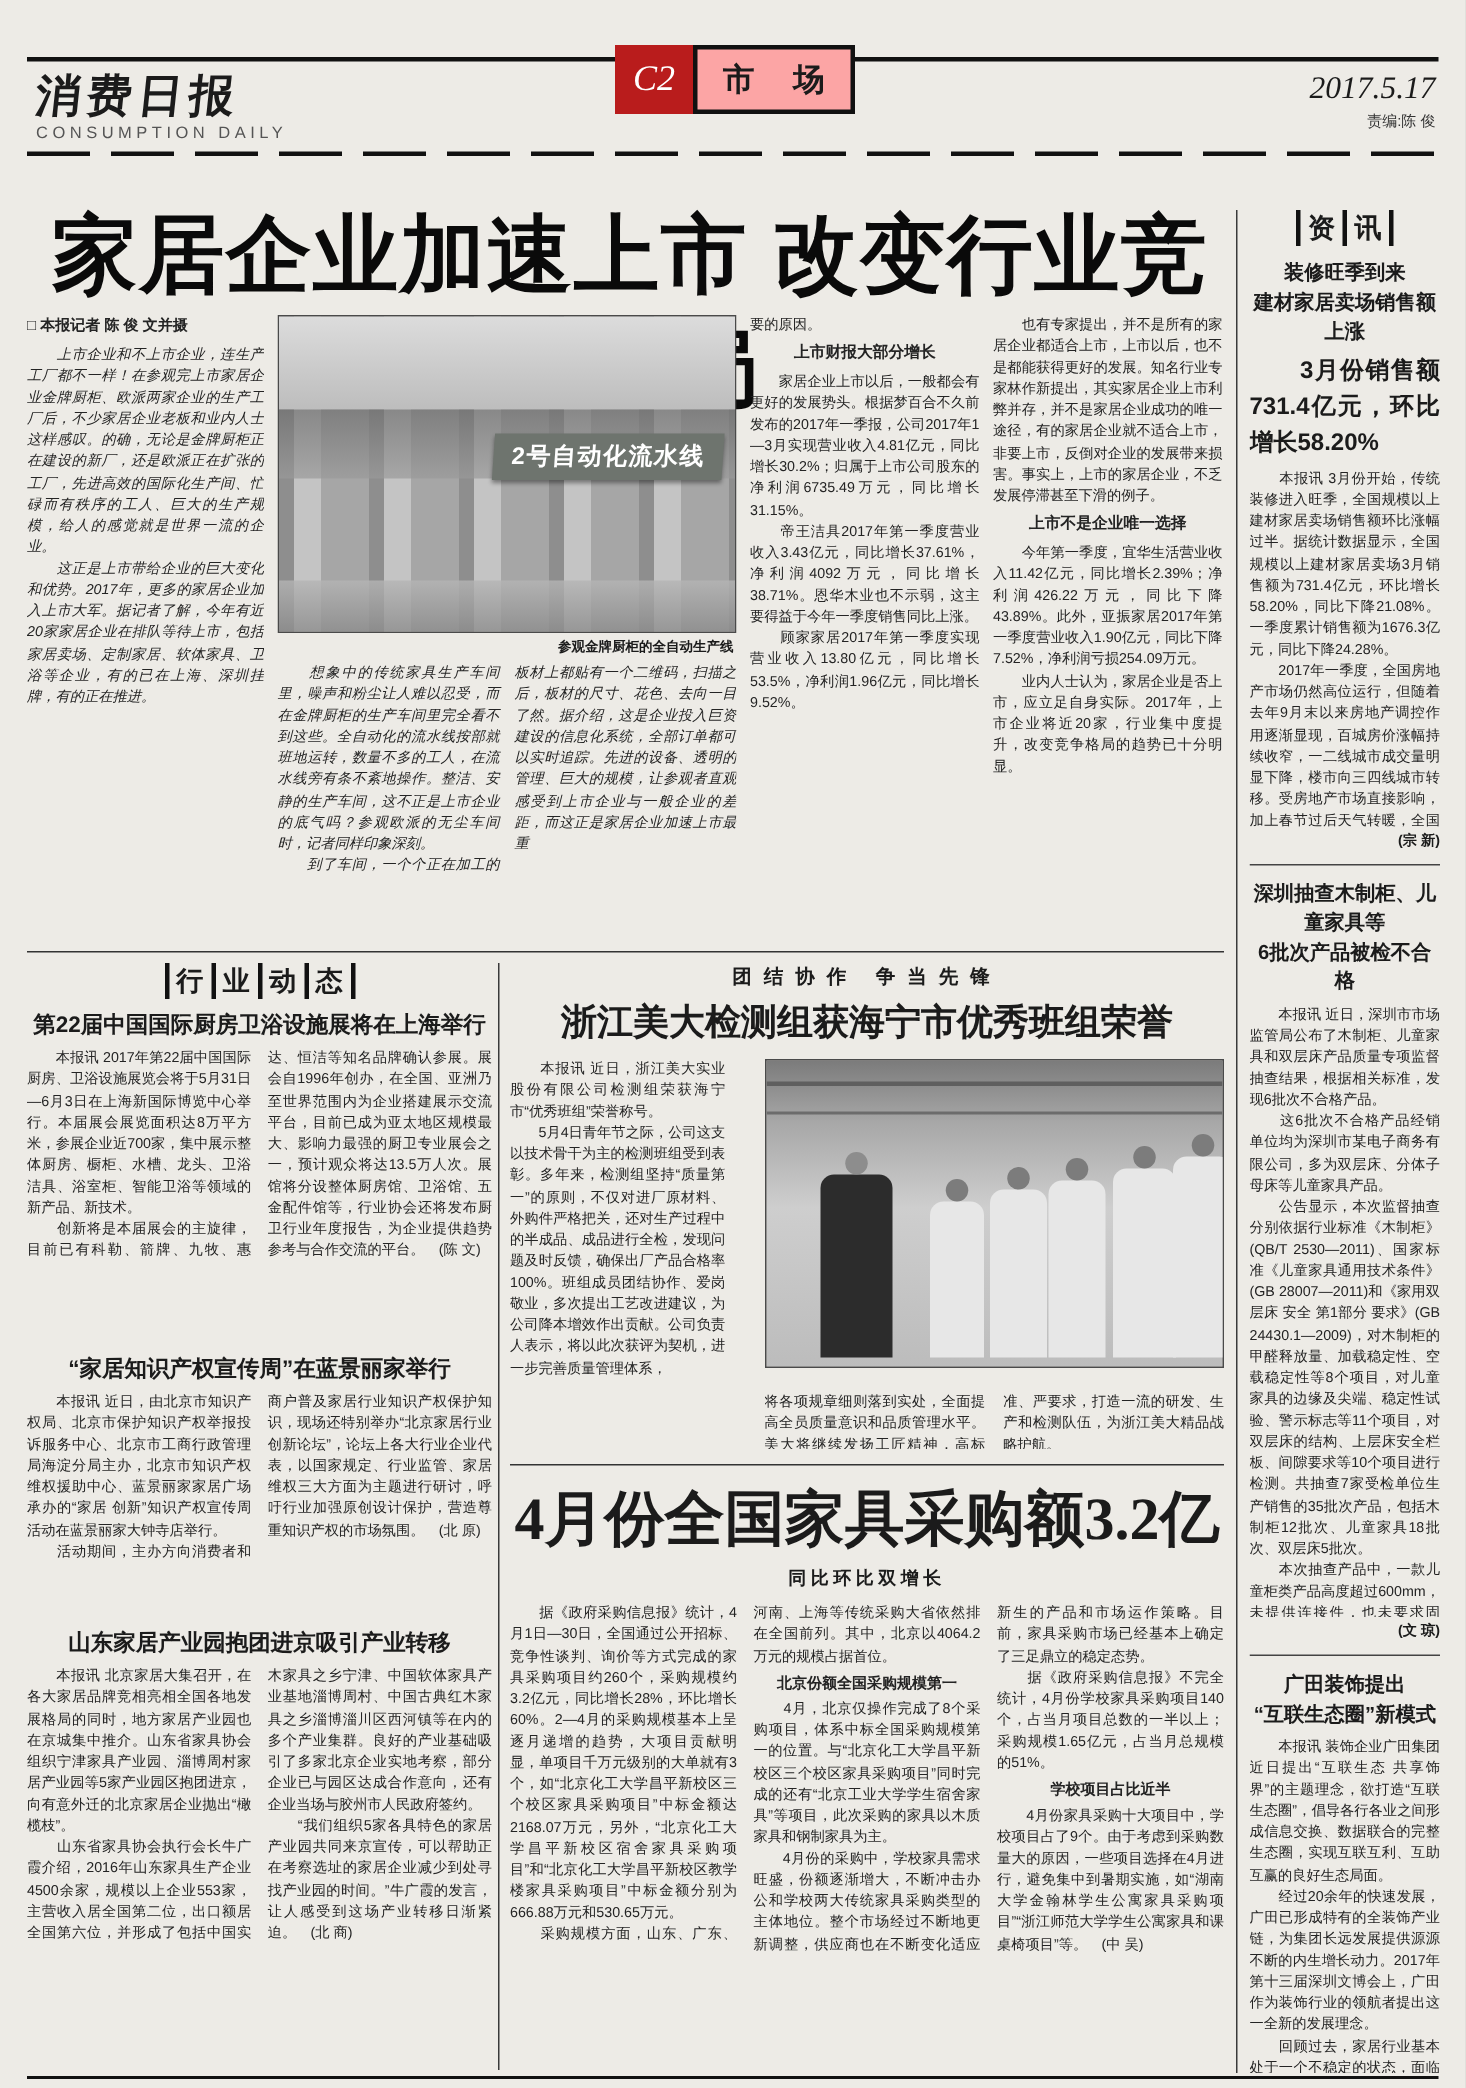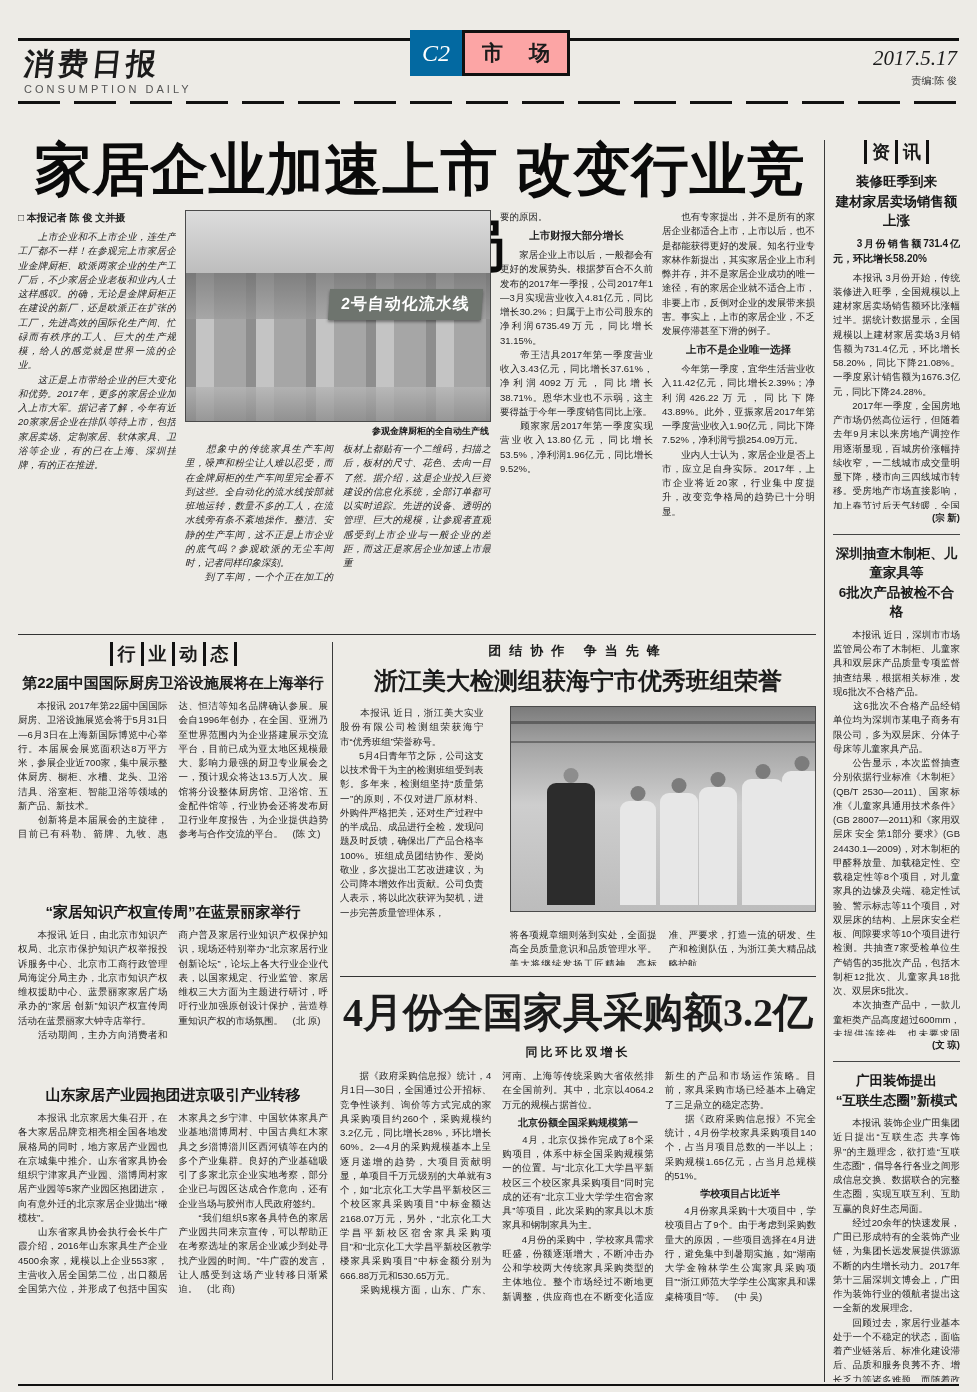--- a/index.html
+++ b/index.html
@@ -6,21 +6,21 @@
   .page{position:relative;width:977px;height:1392px;background:#edebe6;color:#1b1b1b;
         font-family:"Liberation Sans","DejaVu Sans",sans-serif;overflow:hidden;}
   
   .hdr{position:absolute;left:18px;right:18px;top:28px;height:76px;}
   .hdr-topline{position:absolute;left:0;right:0;top:10px;border-top:3px solid #111;}
   .masthead{position:absolute;left:6px;top:16px;}
   .masthead-cn{font-family:"DejaVu Serif","Liberation Serif",serif;font-weight:bold;
         font-size:30px;letter-spacing:4px;transform:skewX(-6deg);display:inline-block;}
   .masthead-en{font-size:11px;letter-spacing:3px;color:#555;margin-top:-2px;}
   .secbox{position:absolute;left:392px;top:2px;display:flex;}
-  .secbox .code{width:52px;height:46px;background:#0369a1;color:#fff;display:flex;align-items:center;
+  .secbox .code{width:52px;height:46px;background:#b91c1c;color:#fff;display:flex;align-items:center;
         justify-content:center;font-family:"Liberation Serif",serif;font-style:italic;font-size:24px;}
   .secbox .name{width:92px;height:40px;background:#fca5a5;border:3px solid #111;display:flex;align-items:center;
         justify-content:center;font-size:21px;font-weight:900;letter-spacing:10px;padding-left:10px;}
   .hdr-date{position:absolute;right:2px;top:18px;font-family:"Liberation Serif",serif;
         font-style:italic;font-size:21px;}
   .hdr-editor{position:absolute;right:2px;top:46px;font-size:10px;color:#333;}
   .hdr-dash{position:absolute;left:0;right:0;bottom:0;height:3px;
         background:repeating-linear-gradient(90deg,#111 0 42px,transparent 42px 56px);}
   
   .pre{white-space:pre-line;text-align:justify;}
@@ -80,21 +80,21 @@
   .md-below{column-count:2;column-gap:12px;height:44px;overflow:hidden;margin-top:16px;}
   .cg{border-top:1px solid #333;margin-top:10px;padding-top:6px;}
   .cg-title{text-align:center;font-family:"Liberation Serif",serif;font-size:40px;font-weight:900;margin:2px 0 4px;}
   .cg-sub{text-align:center;font-size:12px;font-weight:bold;letter-spacing:3px;margin-bottom:8px;}
   .cols3{column-count:3;column-gap:11px;height:318px;overflow:hidden;}
   .cols3 p{margin:0;}
   .cols3 h5{margin:3px 0;text-align:center;font-size:10px;}
   
   .sidebar{position:absolute;left:833px;top:140px;width:127px;height:1242px;overflow:hidden;}
   .sb-t{text-align:center;font-weight:bold;font-size:13.5px;line-height:1.45;}
-  .sb-sub{font-weight:bold;font-size:10px;line-height:1.5;margin:5px 0;}
+  .sb-sub{font-weight:bold;font-size:16px;line-height:1.5;margin:5px 0;}
   .sb-div{border-top:1px solid #444;margin:9px 0;}
   .sb-body-1{height:238px;overflow:hidden;}
   .sb-body-2{height:408px;overflow:hidden;}
   .sb-body-3{height:300px;overflow:hidden;}
   .sb-art{overflow:hidden;}
 </style>
 </head>
 <body>
 
 <div class="page">

